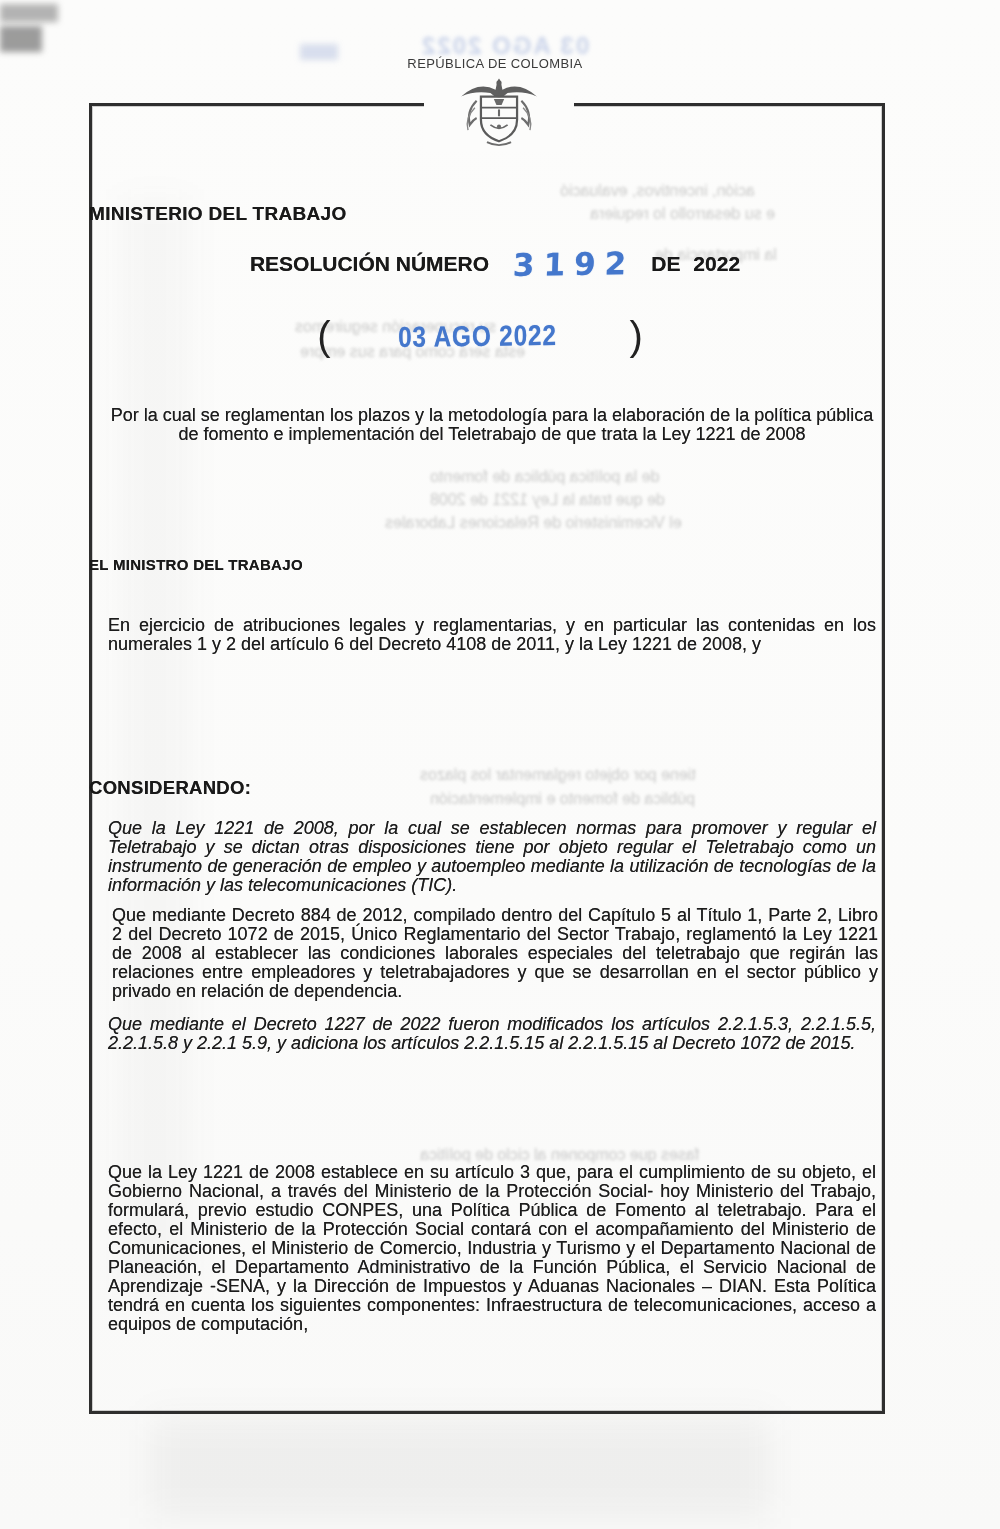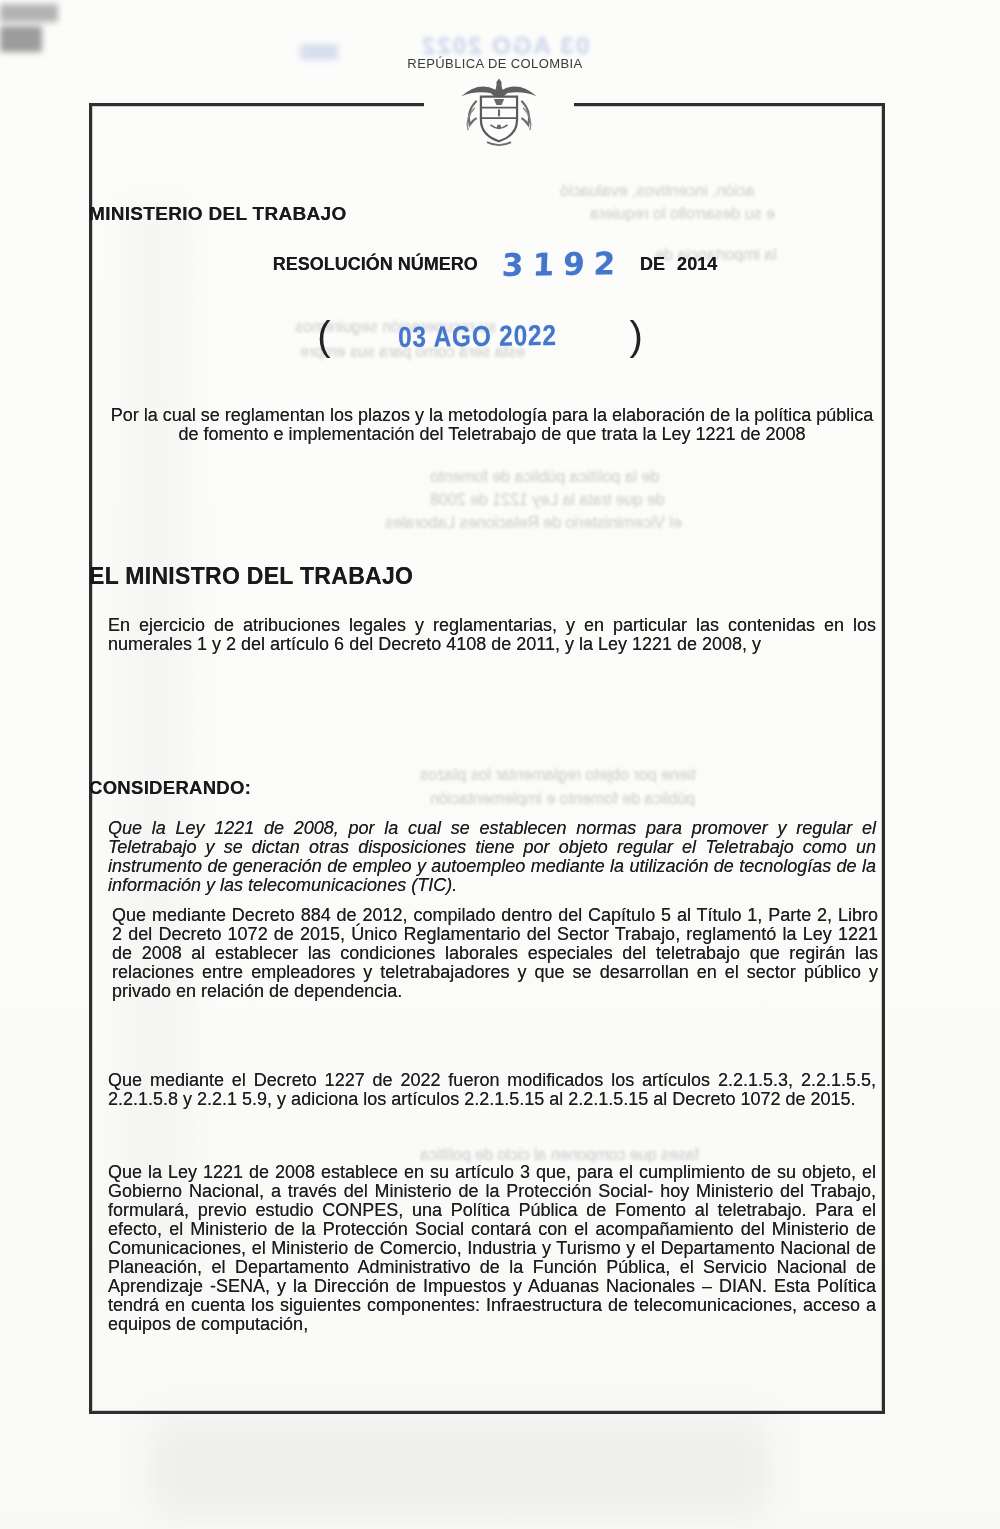--- a/index.html
+++ b/index.html
@@ -49,29 +49,29 @@
     z-index:1;
   }
 
   .abs{position:absolute;z-index:2;}
   .heading{
     left:89px;right:115px;text-align:left;
     font-weight:bold;font-size:19px;letter-spacing:.3px;color:#191919;
     text-shadow:0 0 .4px rgba(20,20,20,.8);
   }
   .ministry{top:190px;}
-  .issuer{top:544px;font-size:23px;}
+  .issuer{top:544px;font-size:15px;}
   .considering{top:729px;font-size:18.5px;margin-top:48px;}
 
   .res-line{
     top:246px;left:89px;right:115px;
     display:flex;align-items:center;justify-content:center;
   }
   .res-label,.res-suffix{
-    font-weight:bold;font-size:18px;color:#191919;text-shadow:0 0 .4px rgba(20,20,20,.8);
+    font-weight:bold;font-size:21px;color:#191919;text-shadow:0 0 .4px rgba(20,20,20,.8);
   }
   .res-number{
     margin:0 16px 0 24px;
     font-family:"DejaVu Sans",sans-serif;
     font-weight:bold;font-size:31px;
     color:var(--stamp-color,#4477cc);
     letter-spacing:9px;
     transform:rotate(-1deg) skewX(-3deg);
     text-shadow:0 0 1px rgba(68,119,204,.55);
   }
@@ -97,21 +97,21 @@
     left:108px;width:768px;
     font-size:18px;line-height:19px;color:#1c1c1c;
     text-shadow:0 0 .4px rgba(25,25,25,.75);
     margin:0;
   }
   .subject{top:406px;text-align:center;}
   .preamble{top:616px;text-align:justify;}
   .recital{text-align:justify;}
   .r1{top:819px;font-style:italic;}
   .r2{top:906px;left:112px;width:766px;}
-  .r3{top:1071px;}
+  .r3{top:1015px;font-style:italic;}
   .r4{top:1163px;}
 </style>
 </head>
 <body>
 
 <div class="page">
 
   <div class="smudge sm-a"></div>
   <div class="smudge sm-b"></div>
   <div class="smudge sm-c"></div>
@@ -156,21 +156,21 @@
     </svg>
   </div>
 
   <div class="doc-box"></div>
 
   <h1 class="abs heading ministry">MINISTERIO DEL TRABAJO</h1>
 
   <div class="abs res-line">
     <span class="res-label">RESOLUCIÓN NÚMERO</span>
     <span class="res-number">3192</span>
-    <span class="res-suffix">DE 2014</span>
+    <span class="res-suffix">DE 2022</span>
   </div>
 
   <div class="abs paren-row">
     <span class="paren">(</span>
     <span class="date-stamp">03 AGO 2022</span>
     <span class="paren">)</span>
   </div>
 
   <p class="abs body-text subject">Por la cual se reglamentan los plazos y la metodología para la elaboración de la política pública de fomento e implementación del Teletrabajo de que trata la Ley 1221 de 2008</p>
 

